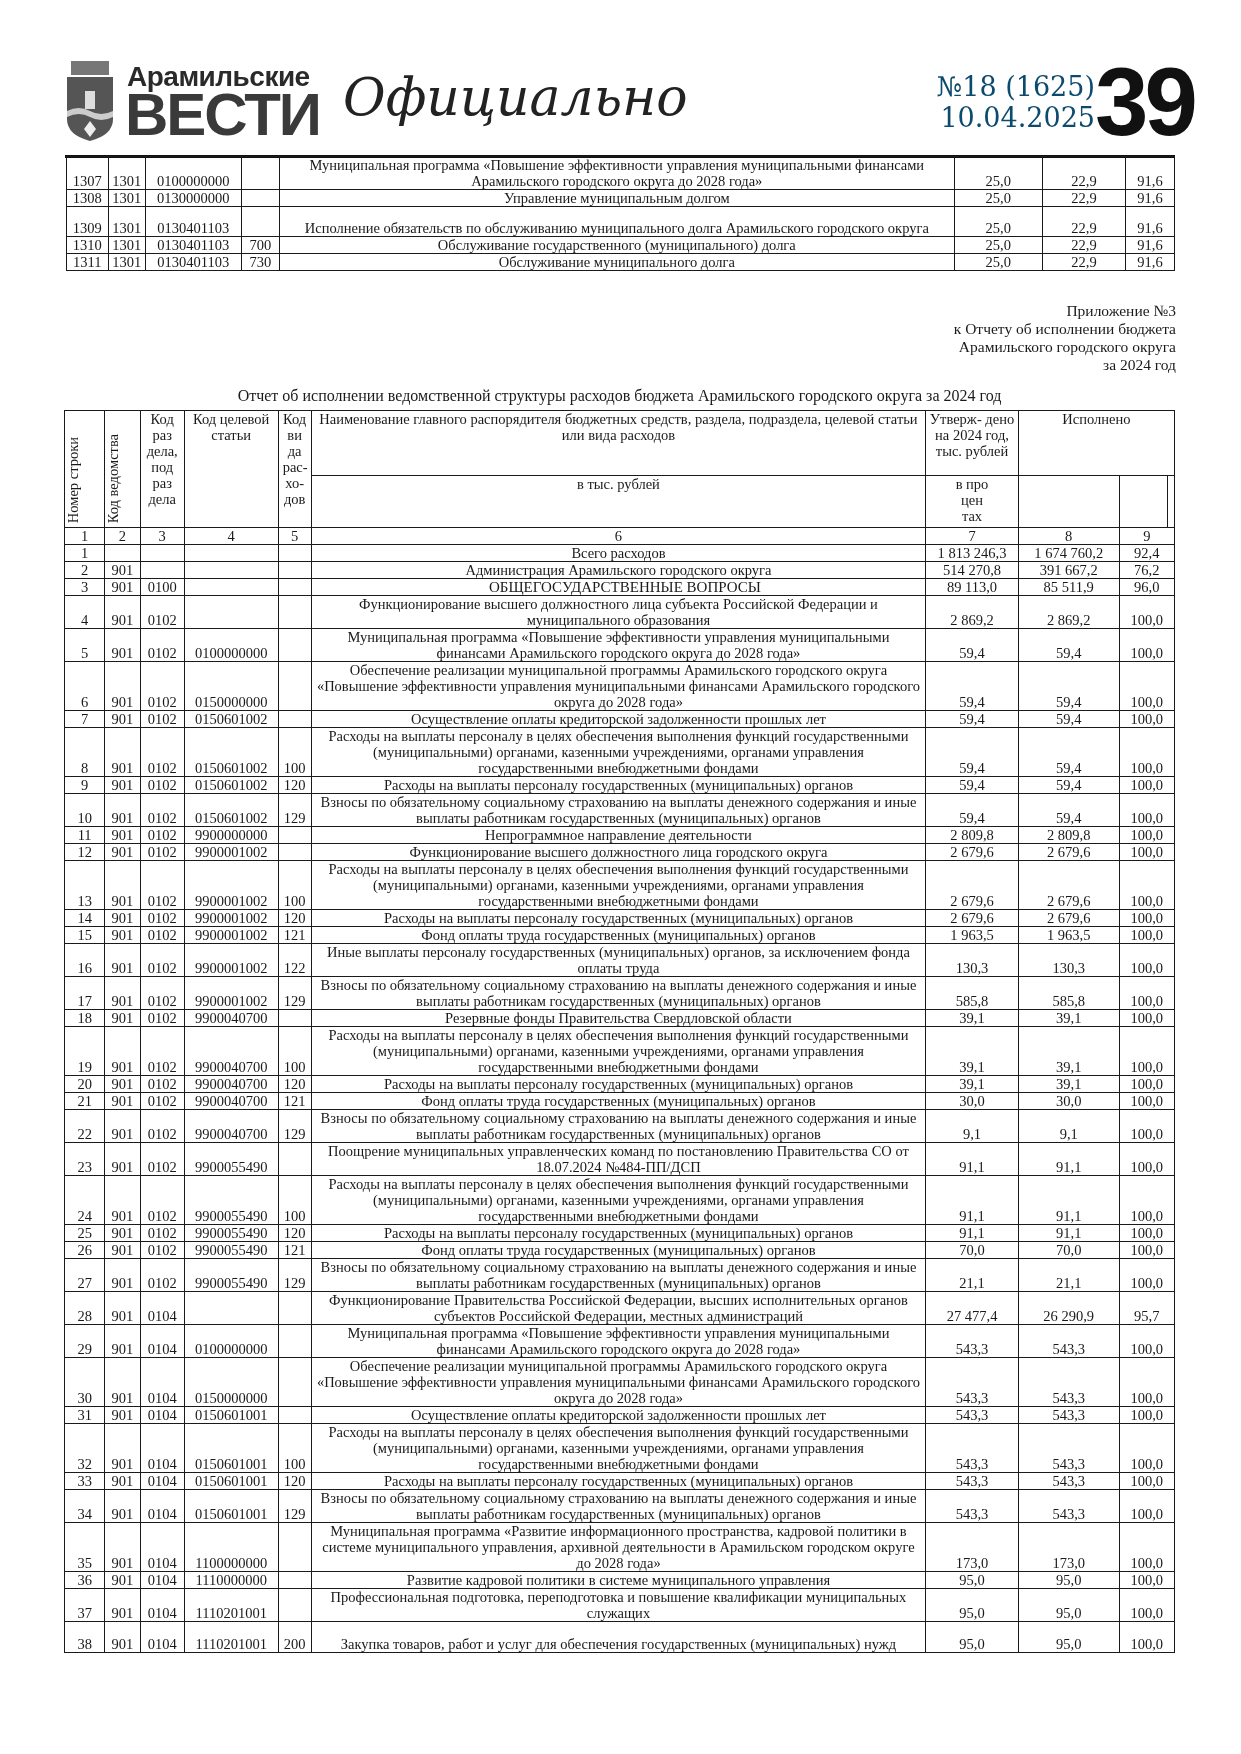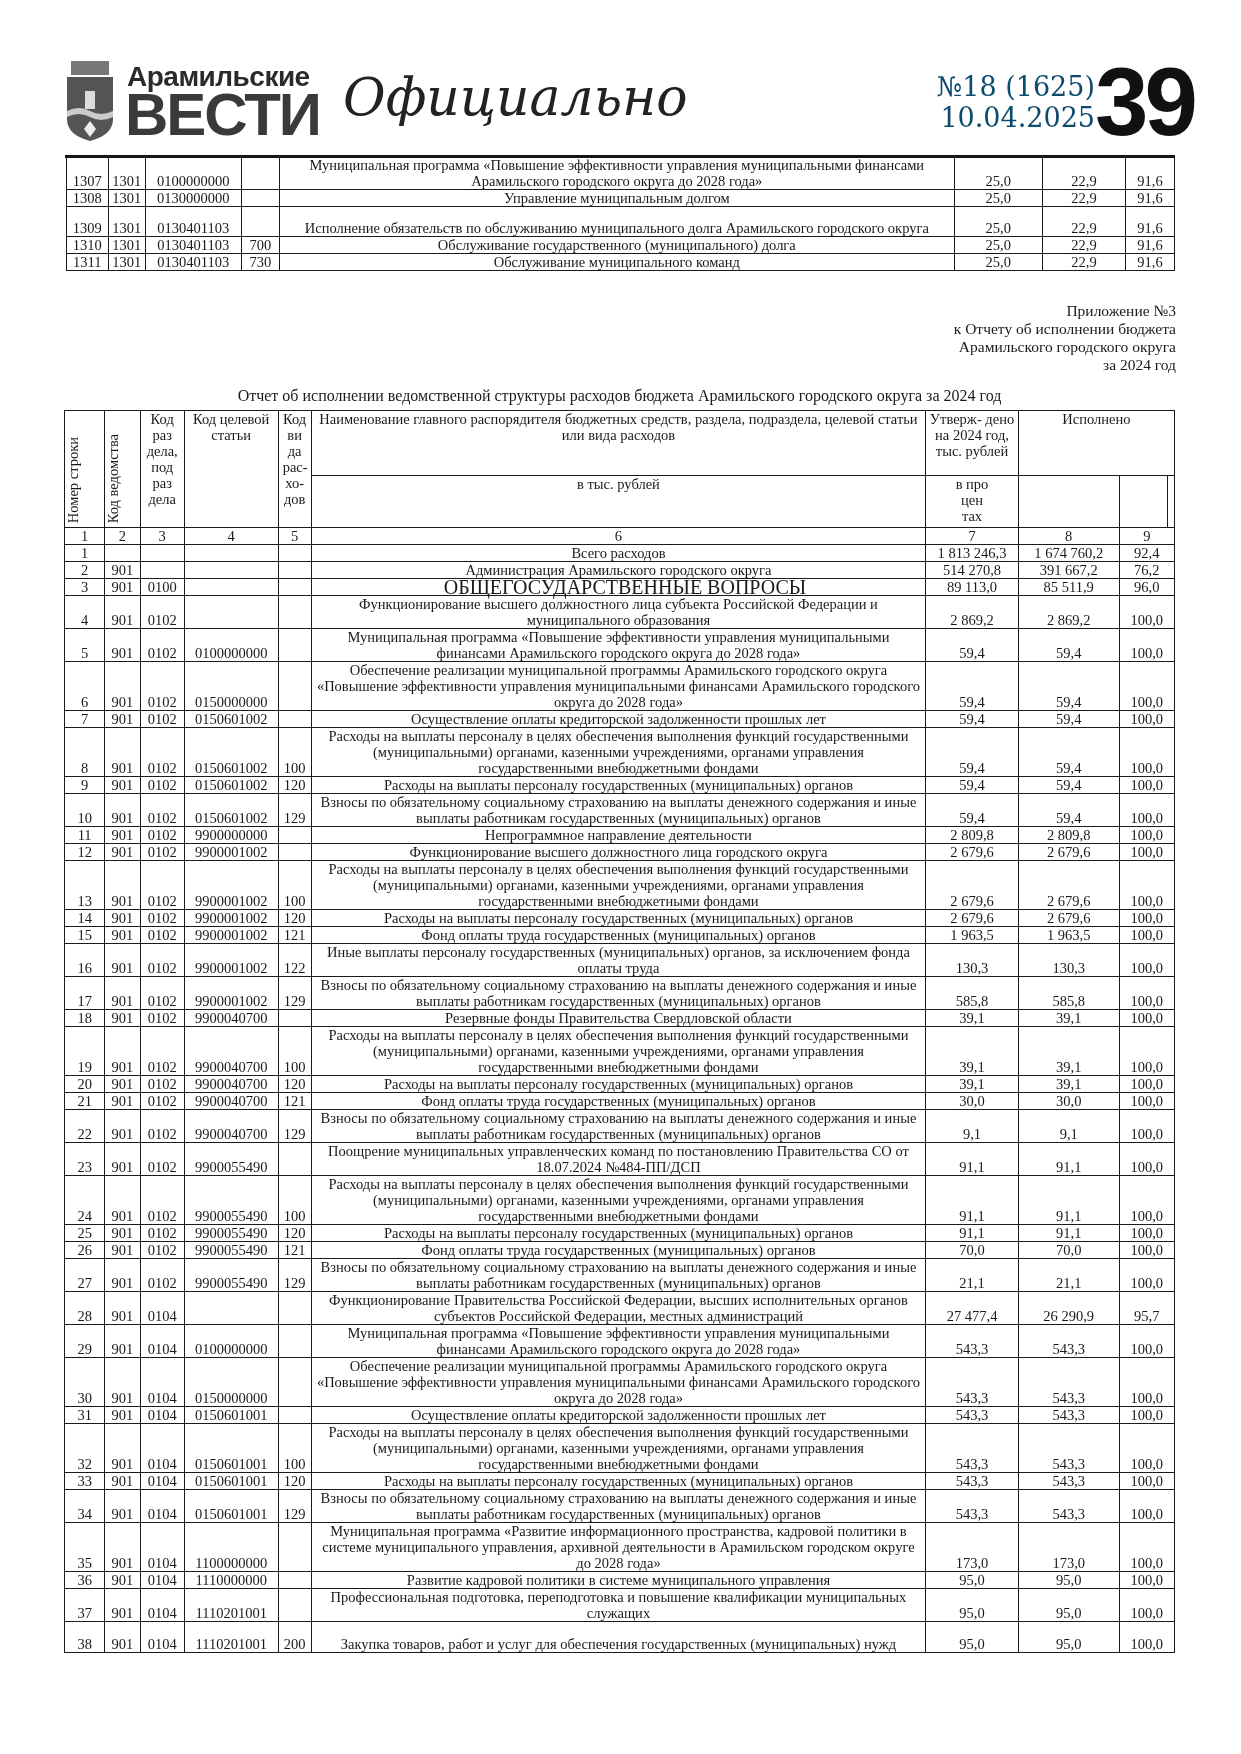--- a/index.html
+++ b/index.html
@@ -104,21 +104,21 @@
         <td class="name">Обслуживание государственного (муниципального) долга</td>
         <td class="v">25,0</td>
         <td class="v">22,9</td>
         <td class="v">91,6</td>
       </tr>
       <tr style="height: 16px;">
         <td class="c">1311</td>
         <td class="c">1301</td>
         <td class="c">0130401103</td>
         <td class="c">730</td>
-        <td class="name">Обслуживание муниципального команд</td>
+        <td class="name">Обслуживание муниципального долга</td>
         <td class="v">25,0</td>
         <td class="v">22,9</td>
         <td class="v">91,6</td>
       </tr>
     </tbody>
 </table>
 
 <div class="appendix">
   <div>Приложение №3</div>
   <div>к Отчету об исполнении бюджета</div>
@@ -203,21 +203,21 @@
         <td class="v">514 270,8</td>
         <td class="v">391 667,2</td>
         <td class="v" colspan="2">76,2</td>
       </tr>
       <tr style="height: 16px;">
         <td class="c">3</td>
         <td class="c">901</td>
         <td class="c">0100</td>
         <td class="c"></td>
         <td class="c"></td>
-        <td class="name" style="font-size: 20px; padding-left: 16px;">ОБЩЕГОСУДАРСТВЕННЫЕ ВОПРОСЫ</td>
+        <td class="name" style="font-size: 15px; padding-left: 16px;">ОБЩЕГОСУДАРСТВЕННЫЕ ВОПРОСЫ</td>
         <td class="v">89 113,0</td>
         <td class="v">85 511,9</td>
         <td class="v" colspan="2">96,0</td>
       </tr>
       <tr style="height: 31px;">
         <td class="c">4</td>
         <td class="c">901</td>
         <td class="c">0102</td>
         <td class="c"></td>
         <td class="c"></td>

